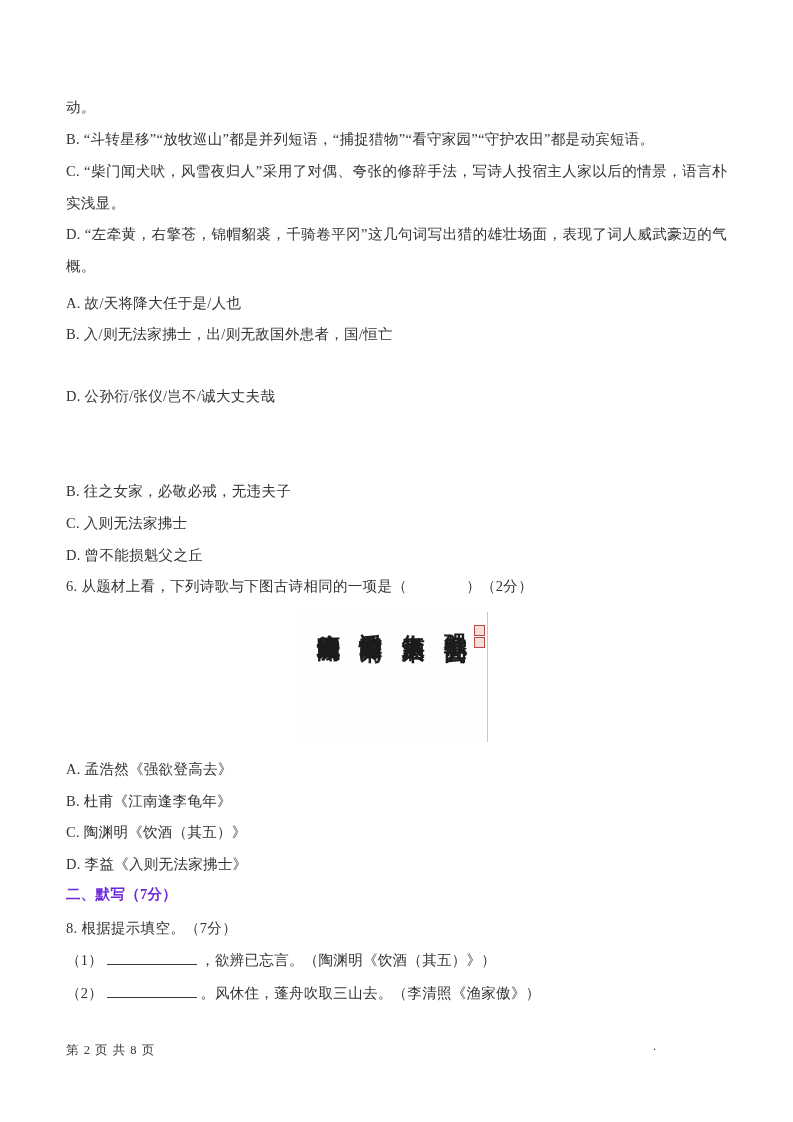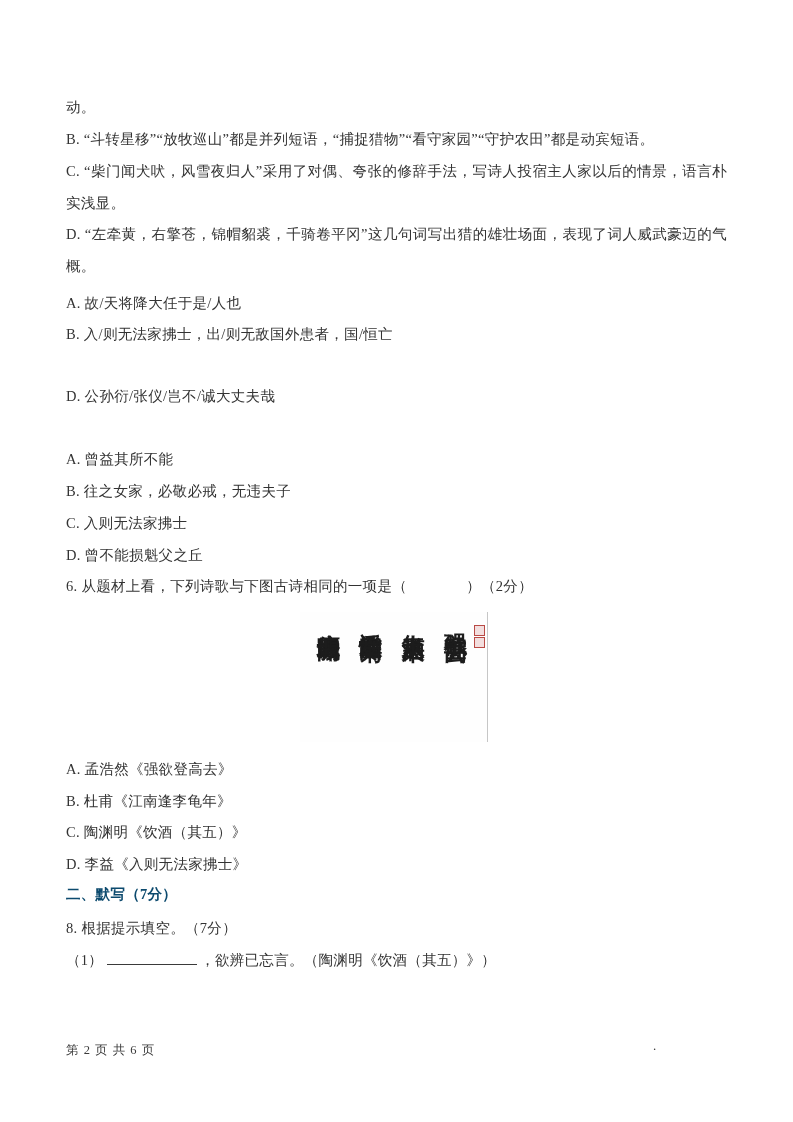--- a/index.html
+++ b/index.html
@@ -19,21 +19,21 @@
     position: absolute;
     left: 66px;
     width: 661px;
     margin: 0;
     font-size: 14.5px;
     line-height: 31.5px;
     letter-spacing: 0.3px;
     white-space: normal;
   }
   .justify { text-align: justify; text-justify: inter-ideograph; }
-  .bold { font-weight: bold; color: #0c4a6e; }
+  .bold { font-weight: bold; color: #6d28d9; }
   .blank {
     display: inline-block;
     width: 90px;
     height: 15px;
     border-bottom: 1px solid #3a3a3a;
     vertical-align: baseline;
     margin: 0 3px 0 4px;
   }
   
   .poem-figure {
@@ -94,21 +94,20 @@
   <p class="line" style="top:92px">动。</p>
 
   <p class="line justify" style="top:124px">B. “斗转星移”“放牧巡山”都是并列短语，“捕捉猎物”“看守家园”“守护农田”都是动宾短语。</p>
   <p class="line justify" style="top:156px">C. “柴门闻犬吠，风雪夜归人”采用了对偶、夸张的修辞手法，写诗人投宿主人家以后的情景，语言朴实浅显。</p>
   <p class="line justify" style="top:219px">D. “左牵黄，右擎苍，锦帽貂裘，千骑卷平冈”这几句词写出猎的雄壮场面，表现了词人威武豪迈的气概。</p>
 
   <p class="line" style="top:319px">B. 入/则无法家拂士，出/则无敌国外患者，国/恒亡</p>
   <p class="line" style="top:288px">A. 故/天将降大任于是/人也</p>
   <p class="line" style="top:381px">D. 公孙衍/张仪/岂不/诚大丈夫哉</p>
 
-  <p class="line" style="top:444px">A. 曾益其所不能</p>
   <p class="line" style="top:508px">C. 入则无法家拂士</p>
   <p class="line" style="top:476px">B. 往之女家，必敬必戒，无违夫子</p>
   <p class="line" style="top:540px">D. 曾不能损魁父之丘</p>
 
   <p class="line" style="top:571px">6. 从题材上看，下列诗歌与下图古诗相同的一项是（　　　　）（2分）</p>
 
   <div class="poem-figure">
     <div class="poem-col">强欲登高去</div>
     <div class="poem-col">無人送酒來</div>
     <div class="poem-col">遥憐故園菊</div>
@@ -123,17 +122,18 @@
   <p class="line" style="top:786px">B. 杜甫《江南逢李龟年》</p>
   <p class="line" style="top:817px">C. 陶渊明《饮酒（其五）》</p>
   <p class="line" style="top:849px">D. 李益《入则无法家拂士》</p>
 
   <p class="line bold" style="top:879px">二、默写（7分）</p>
 
   <p class="line" style="top:913px">8. 根据提示填空。（7分）</p>
 
   <p class="line" style="top:945px"><span>（1）</span><span class="blank"></span><span>，欲辨已忘言。（陶渊明《饮酒（其五）》）</span></p>
 
+  <p class="line" style="top:978px"><span>（2）</span><span class="blank"></span><span>。风休住，蓬舟吹取三山去。（李清照《渔家傲》）</span></p>
 
-  <div class="footer">第 2 页 共 6 页</div>
+  <div class="footer">第 2 页 共 8 页</div>
   <div class="stray-dot">.</div>
 
 </div>
 
 </body></html>

